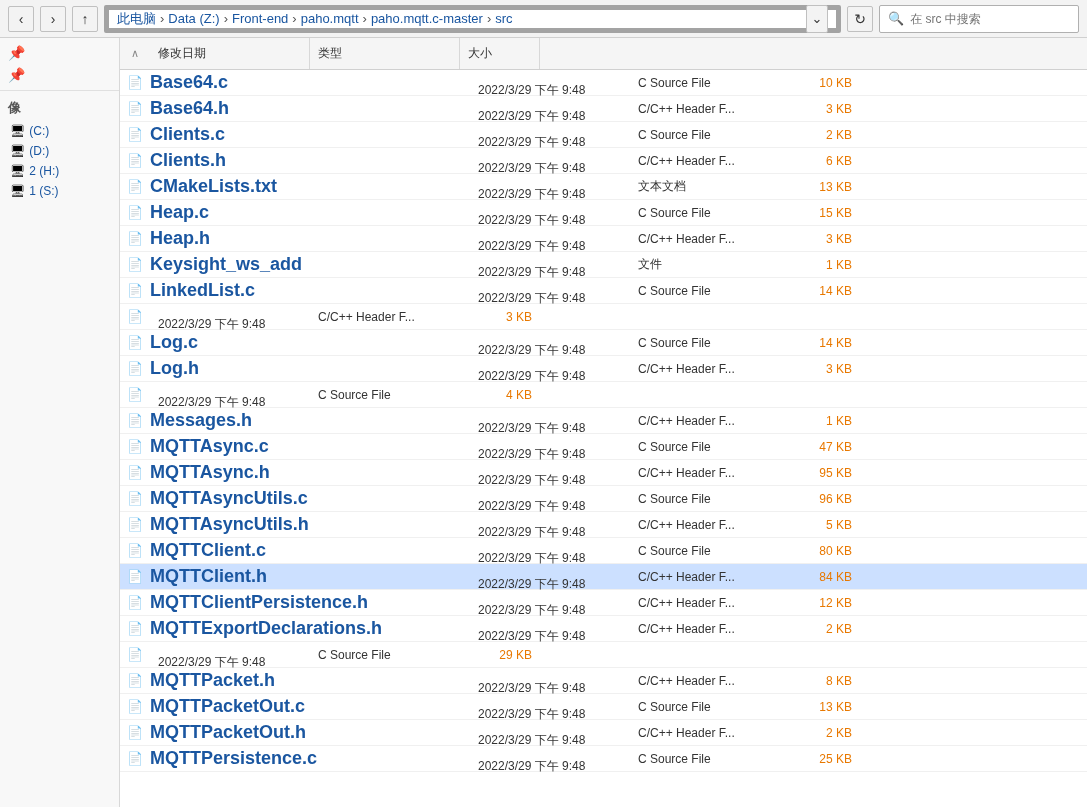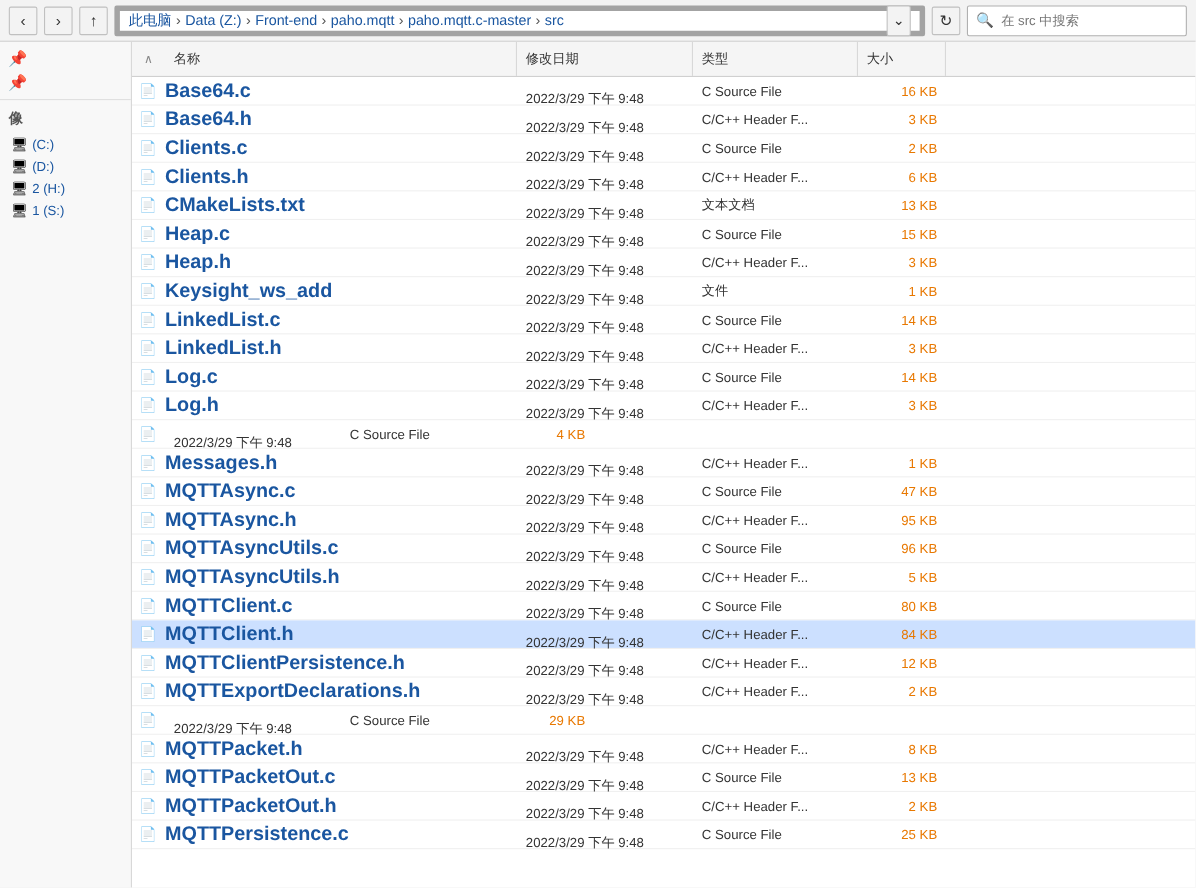--- a/index.html
+++ b/index.html
@@ -307,43 +307,40 @@
       <span class="sidebar-drive-label">1 (S:)</span>
     </div>
   </div>
 
   <div class="file-area">
 
     <div class="col-headers">
       <div class="col-sort-area">
         <span>∧</span>
       </div>
-      <div class="col-header col-name">
-        <span>名称</span>
-      </div>
       <div class="col-header col-date">
         <span>修改日期</span>
       </div>
       <div class="col-header col-type">
         <span>类型</span>
       </div>
       <div class="col-header col-size">
         <span>大小</span>
       </div>
     </div>
 
     <div class="file-list" id="file-list">
     <div class="file-row">
           <div class="file-row-icon-cell">
             <div class="file-icon" style="font-size: 13px; border: none; background: none;">📄</div>
           </div>
           <div class="file-name-cell">Base64.c</div>
           <div class="file-date-cell">2022/3/29 下午 9:48</div>
           <div class="file-type-cell">C Source File</div>
-          <div class="file-size-cell normal">16 KB</div>
+          <div class="file-size-cell normal">10 KB</div>
         </div>
         <div class="file-row">
           <div class="file-row-icon-cell">
             <div class="file-icon" style="font-size: 13px; border: none; background: none;">📄</div>
           </div>
           <div class="file-name-cell">Base64.h</div>
           <div class="file-date-cell">2022/3/29 下午 9:48</div>
           <div class="file-type-cell">C/C++ Header F...</div>
           <div class="file-size-cell normal">3 KB</div>
         </div>
@@ -407,21 +404,20 @@
           </div>
           <div class="file-name-cell">LinkedList.c</div>
           <div class="file-date-cell">2022/3/29 下午 9:48</div>
           <div class="file-type-cell">C Source File</div>
           <div class="file-size-cell normal">14 KB</div>
         </div>
         <div class="file-row">
           <div class="file-row-icon-cell">
             <div class="file-icon" style="font-size: 13px; border: none; background: none;">📄</div>
           </div>
-          <div class="file-name-cell">LinkedList.h</div>
           <div class="file-date-cell">2022/3/29 下午 9:48</div>
           <div class="file-type-cell">C/C++ Header F...</div>
           <div class="file-size-cell normal">3 KB</div>
         </div>
         <div class="file-row">
           <div class="file-row-icon-cell">
             <div class="file-icon" style="font-size: 13px; border: none; background: none;">📄</div>
           </div>
           <div class="file-name-cell">Log.c</div>
           <div class="file-date-cell">2022/3/29 下午 9:48</div>

